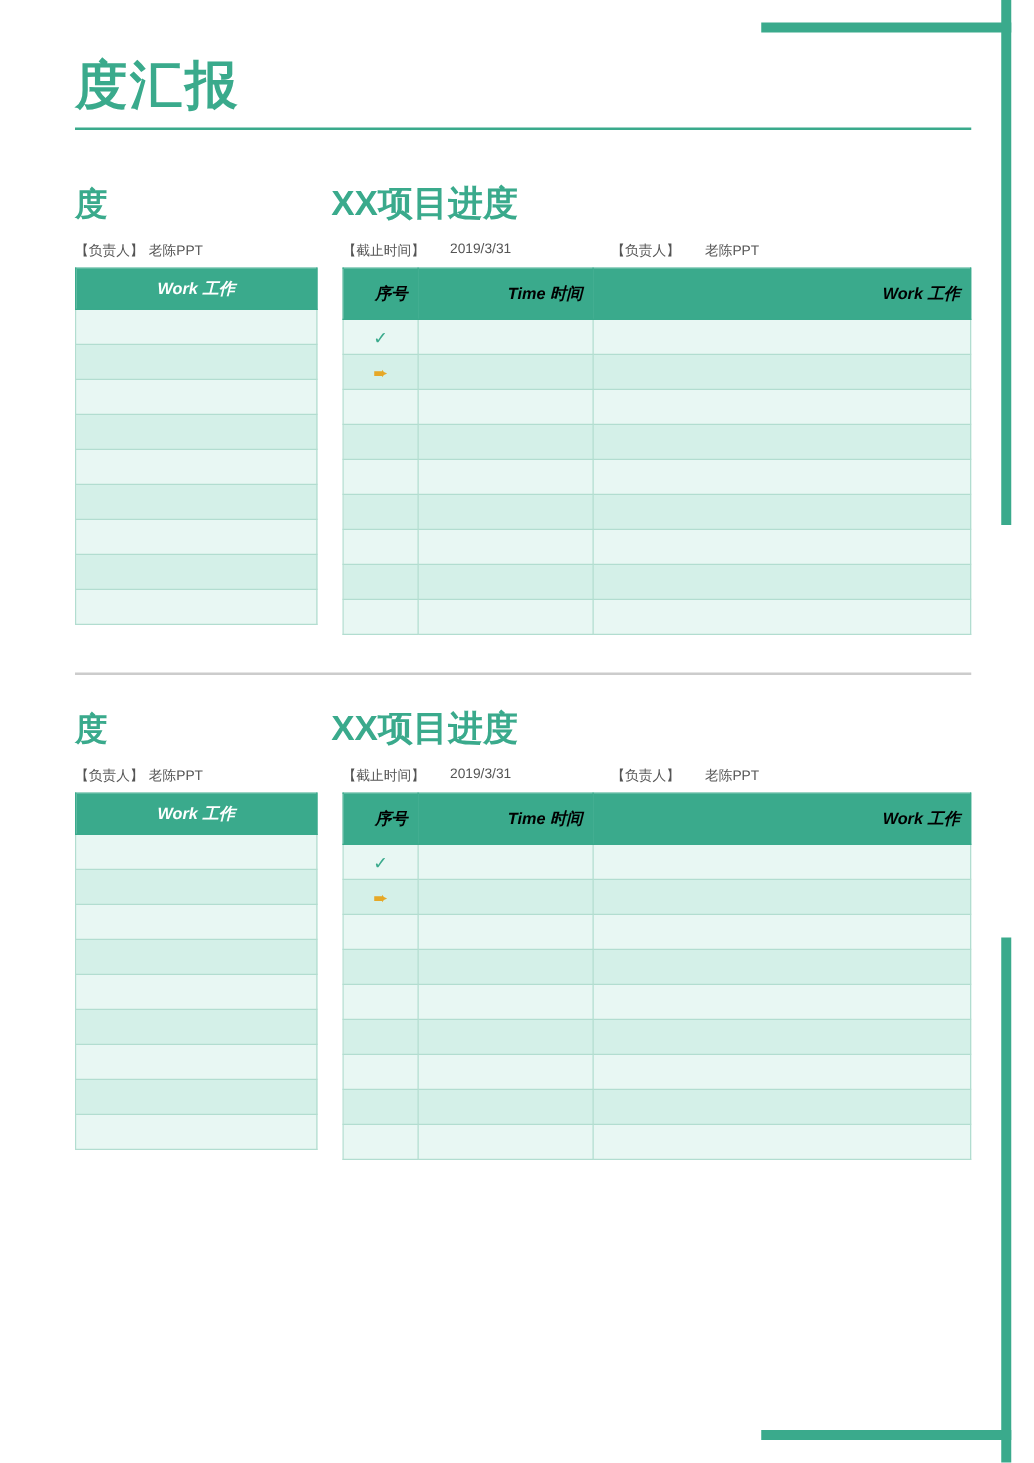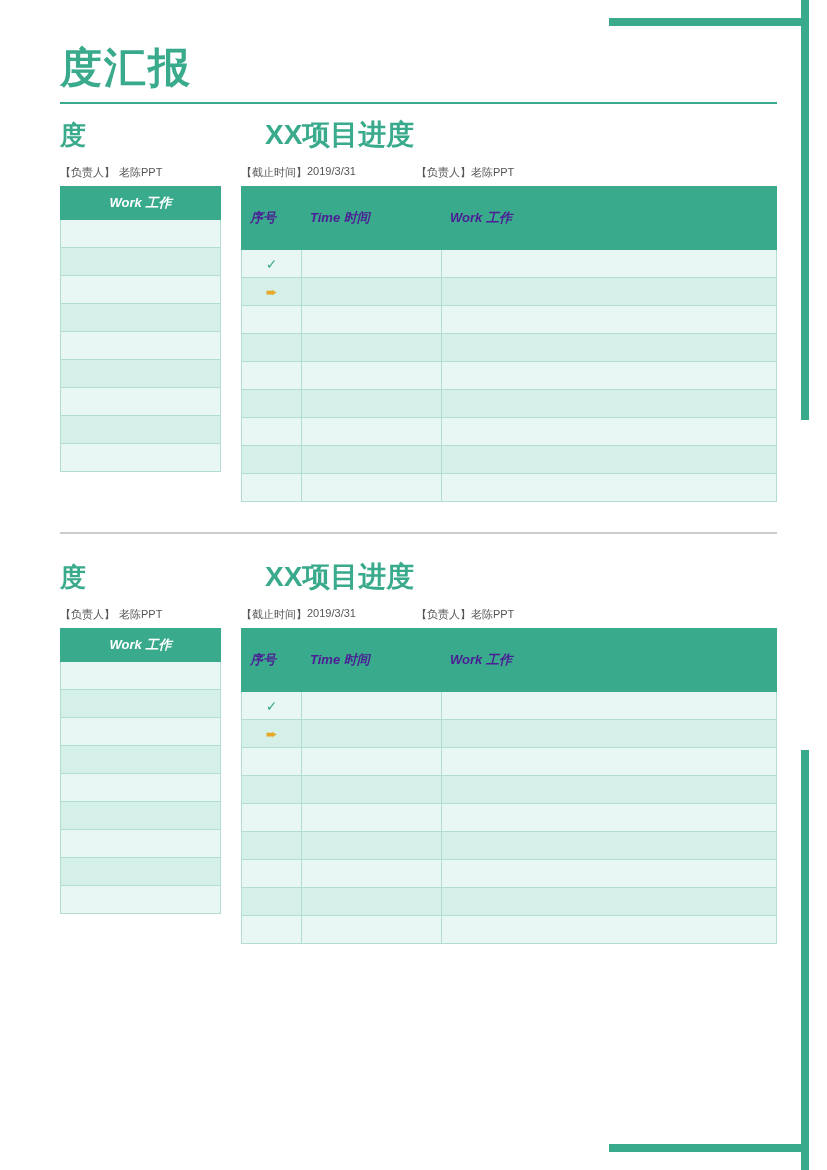--- a/index.html
+++ b/index.html
@@ -53,34 +53,34 @@
       background: #3aaa8c;
     }
 
     
     .page-title {
       font-size: 42px;
       font-weight: 900;
       color: #3aaa8c;
       border-bottom: 2px solid #3aaa8c;
       padding-bottom: 6px;
-      margin-bottom: 12px;
+      margin-bottom: 40px;
       letter-spacing: 2px;
     }
 
     
     .section-wrapper {
       display: flex;
       gap: 20px;
       margin-bottom: 30px;
     }
 
     
     .left-panel {
-      width: 161px;
+      width: 194px;
       flex-shrink: 0;
     }
 
     .section-title {
       font-size: 26px;
       font-weight: 900;
       color: #3aaa8c;
       margin-bottom: 6px;
     }
 
@@ -143,40 +143,41 @@
 
     
     .right-panel {
       flex: 1;
     }
 
     .right-meta-row {
       font-size: 11px;
       color: #555;
       display: flex;
+      gap: 20px;
       margin-bottom: 6px;
     }
 
     .project-table {
       width: 100%;
       border-collapse: collapse;
       border: 1px solid #3aaa8c;
     }
 
     .project-table thead tr {
       background: #3aaa8c;
     }
 
     .project-table thead th {
-      color: #4c1d95;
+      color: #000000;
       font-style: italic;
       font-weight: 700;
       font-size: 13px;
-      padding: 22px 8px;
-      text-align: left;
+      padding: 11px 8px;
+      text-align: right;
       border: 1px solid #3aaa8c;
     }
 
     .project-table thead th.col-no { width: 60px; }
     .project-table thead th.col-time { width: 140px; }
     .project-table thead th.col-work { flex: 1; }
 
     .project-table tbody tr {
       background: #e8f7f3;
     }

